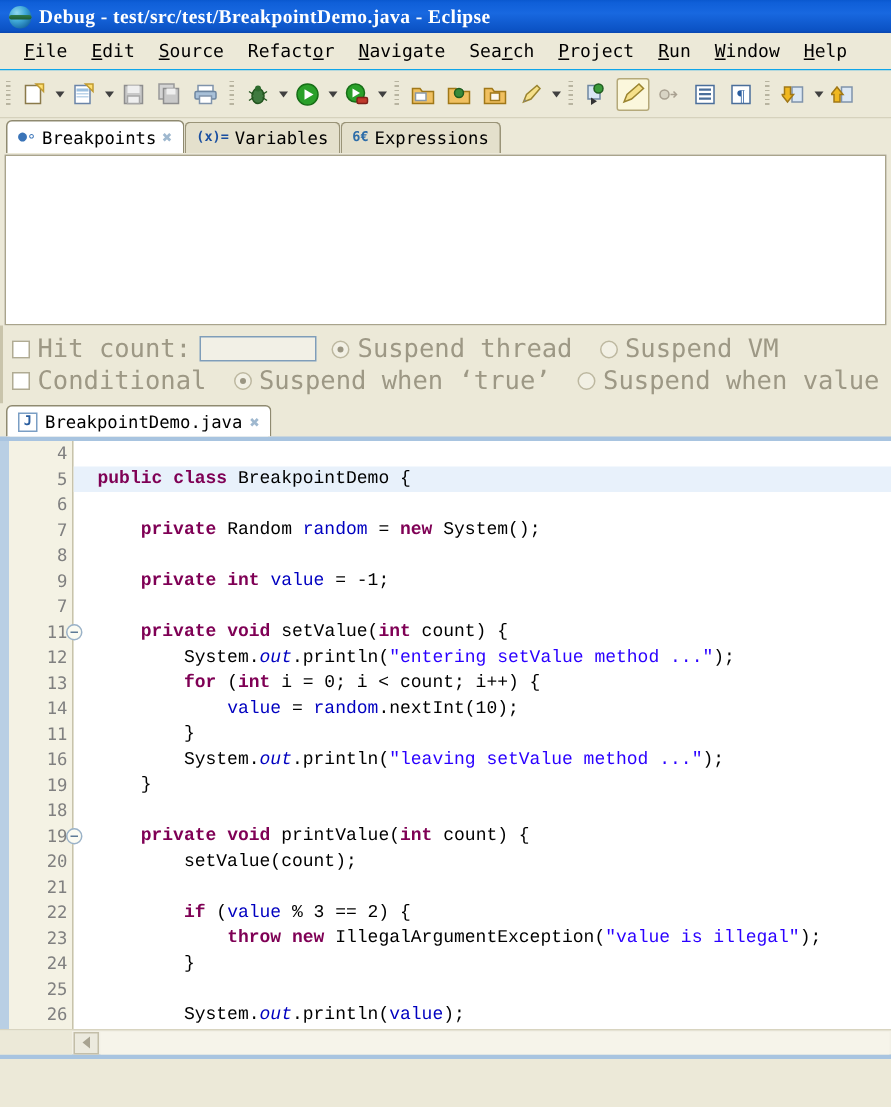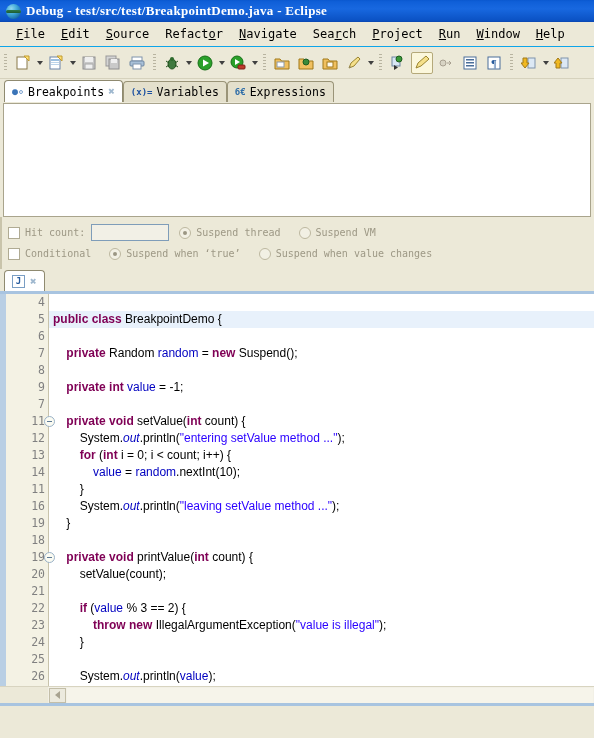--- a/index.html
+++ b/index.html
@@ -115,21 +115,21 @@
   .rb{
     width:12px;height:12px;border-radius:50%;background:#f2f0e4;
     border:1px solid #bdb8a0;box-sizing:border-box;margin-right:5px;
     flex:0 0 auto;position:relative;
   }
   .rb.on::after{
     content:"";position:absolute;left:3px;top:3px;width:4px;height:4px;
     border-radius:50%;background:#9b9683;
   }
   .dis-label{
-    color:#9d9885;font-size:10px;
+    color:#9d9885;font-size:17px;
     font-family:"DejaVu Sans Mono","Liberation Mono",monospace;
   }
   .hit-input{
     width:78px;height:17px;background:#f2f0e6;border:1px solid #7f9db9;
     box-sizing:border-box;margin:0 10px 0 6px;flex:0 0 auto;
   }
   .gap-r{margin-left:18px;display:flex;align-items:center;}
   
   .ed-tabs{
     height:22px;background:#ece9d8;display:flex;align-items:flex-end;
@@ -164,22 +164,22 @@
   .fold{
     position:absolute;right:-7px;top:3px;width:11px;height:11px;border-radius:50%;
     background:#fbfbf2;border:1px solid #9ab2c8;box-sizing:border-box;
   }
   .fold::after{
     content:"";position:absolute;left:2px;top:4px;width:5px;height:1px;background:#5d7a96;
   }
   .code-lines{flex:1 1 auto;position:relative;overflow:hidden;}
   .cline{
     height:17px;line-height:17px;white-space:pre;font-size:12px;
-    padding-left:4px;box-sizing:border-box;color:#000000;
-    font-family:Liberation Sans, sans-serif;
+    padding-left:16px;box-sizing:border-box;color:#000000;
+    font-family:Liberation Mono, monospace;
   }
   .cline.hl{background:#e8f1fb;}
   .kw{color:#7f0055;font-weight:bold;}
   .str{color:#2a00ff;}
   .fld{color:#0000c0;}
   .sfld{color:#0000c0;font-style:italic;}
   
   .hscroll{
     height:17px;background:#f2f0e6;display:flex;align-items:center;
     border-top:1px solid #d8d4c0;box-sizing:border-box;
@@ -416,20 +416,21 @@
     <span class="gap-r">
       <span class="rb"></span>
       <span class="dis-label">Suspend when value changes</span>
     </span>
   </div>
 </div>
 
 <div class="ed-tabs">
   <div class="etab">
     <span class="j-ico">J</span>
+    <span>BreakpointDemo.java</span>
     <span class="tab-x">✖</span>
   </div>
 </div>
 <div class="editor-bar"></div>
 
 <div class="code-area">
   <div class="left-strip"></div>
   <div class="gutter" id="gutter">
       <div class="gline">4</div>
       <div class="gline">5</div>
@@ -453,21 +454,21 @@
       <div class="gline">23</div>
       <div class="gline">24</div>
       <div class="gline">25</div>
       <div class="gline">26</div>
       <div class="gline">27</div>
     </div>
   <div class="code-lines" id="codelines">
       <div class="cline">&nbsp;</div>
       <div class="cline hl"><span class="kw">public</span><span> </span><span class="kw">class</span><span> BreakpointDemo {</span></div>
       <div class="cline">&nbsp;</div>
-      <div class="cline"><span>    </span><span class="kw">private</span><span> Random </span><span class="fld">random</span><span> = </span><span class="kw">new</span><span> Suspend();</span></div>
+      <div class="cline"><span>    </span><span class="kw">private</span><span> Random </span><span class="fld">random</span><span> = </span><span class="kw">new</span><span> System();</span></div>
       <div class="cline">&nbsp;</div>
       <div class="cline"><span>    </span><span class="kw">private</span><span> </span><span class="kw">int</span><span> </span><span class="fld">value</span><span> = -1;</span></div>
       <div class="cline">&nbsp;</div>
       <div class="cline"><span>    </span><span class="kw">private</span><span> </span><span class="kw">void</span><span> setValue(</span><span class="kw">int</span><span> count) {</span></div>
       <div class="cline"><span>        System.</span><span class="sfld">out</span><span>.println(</span><span class="str">"entering setValue method ..."</span><span>);</span></div>
       <div class="cline"><span>        </span><span class="kw">for</span><span> (</span><span class="kw">int</span><span> i = 0; i &lt; count; i++) {</span></div>
       <div class="cline"><span>            </span><span class="fld">value</span><span> = </span><span class="fld">random</span><span>.nextInt(10);</span></div>
       <div class="cline"><span>        }</span></div>
       <div class="cline"><span>        System.</span><span class="sfld">out</span><span>.println(</span><span class="str">"leaving setValue method ..."</span><span>);</span></div>
       <div class="cline"><span>    }</span></div>

